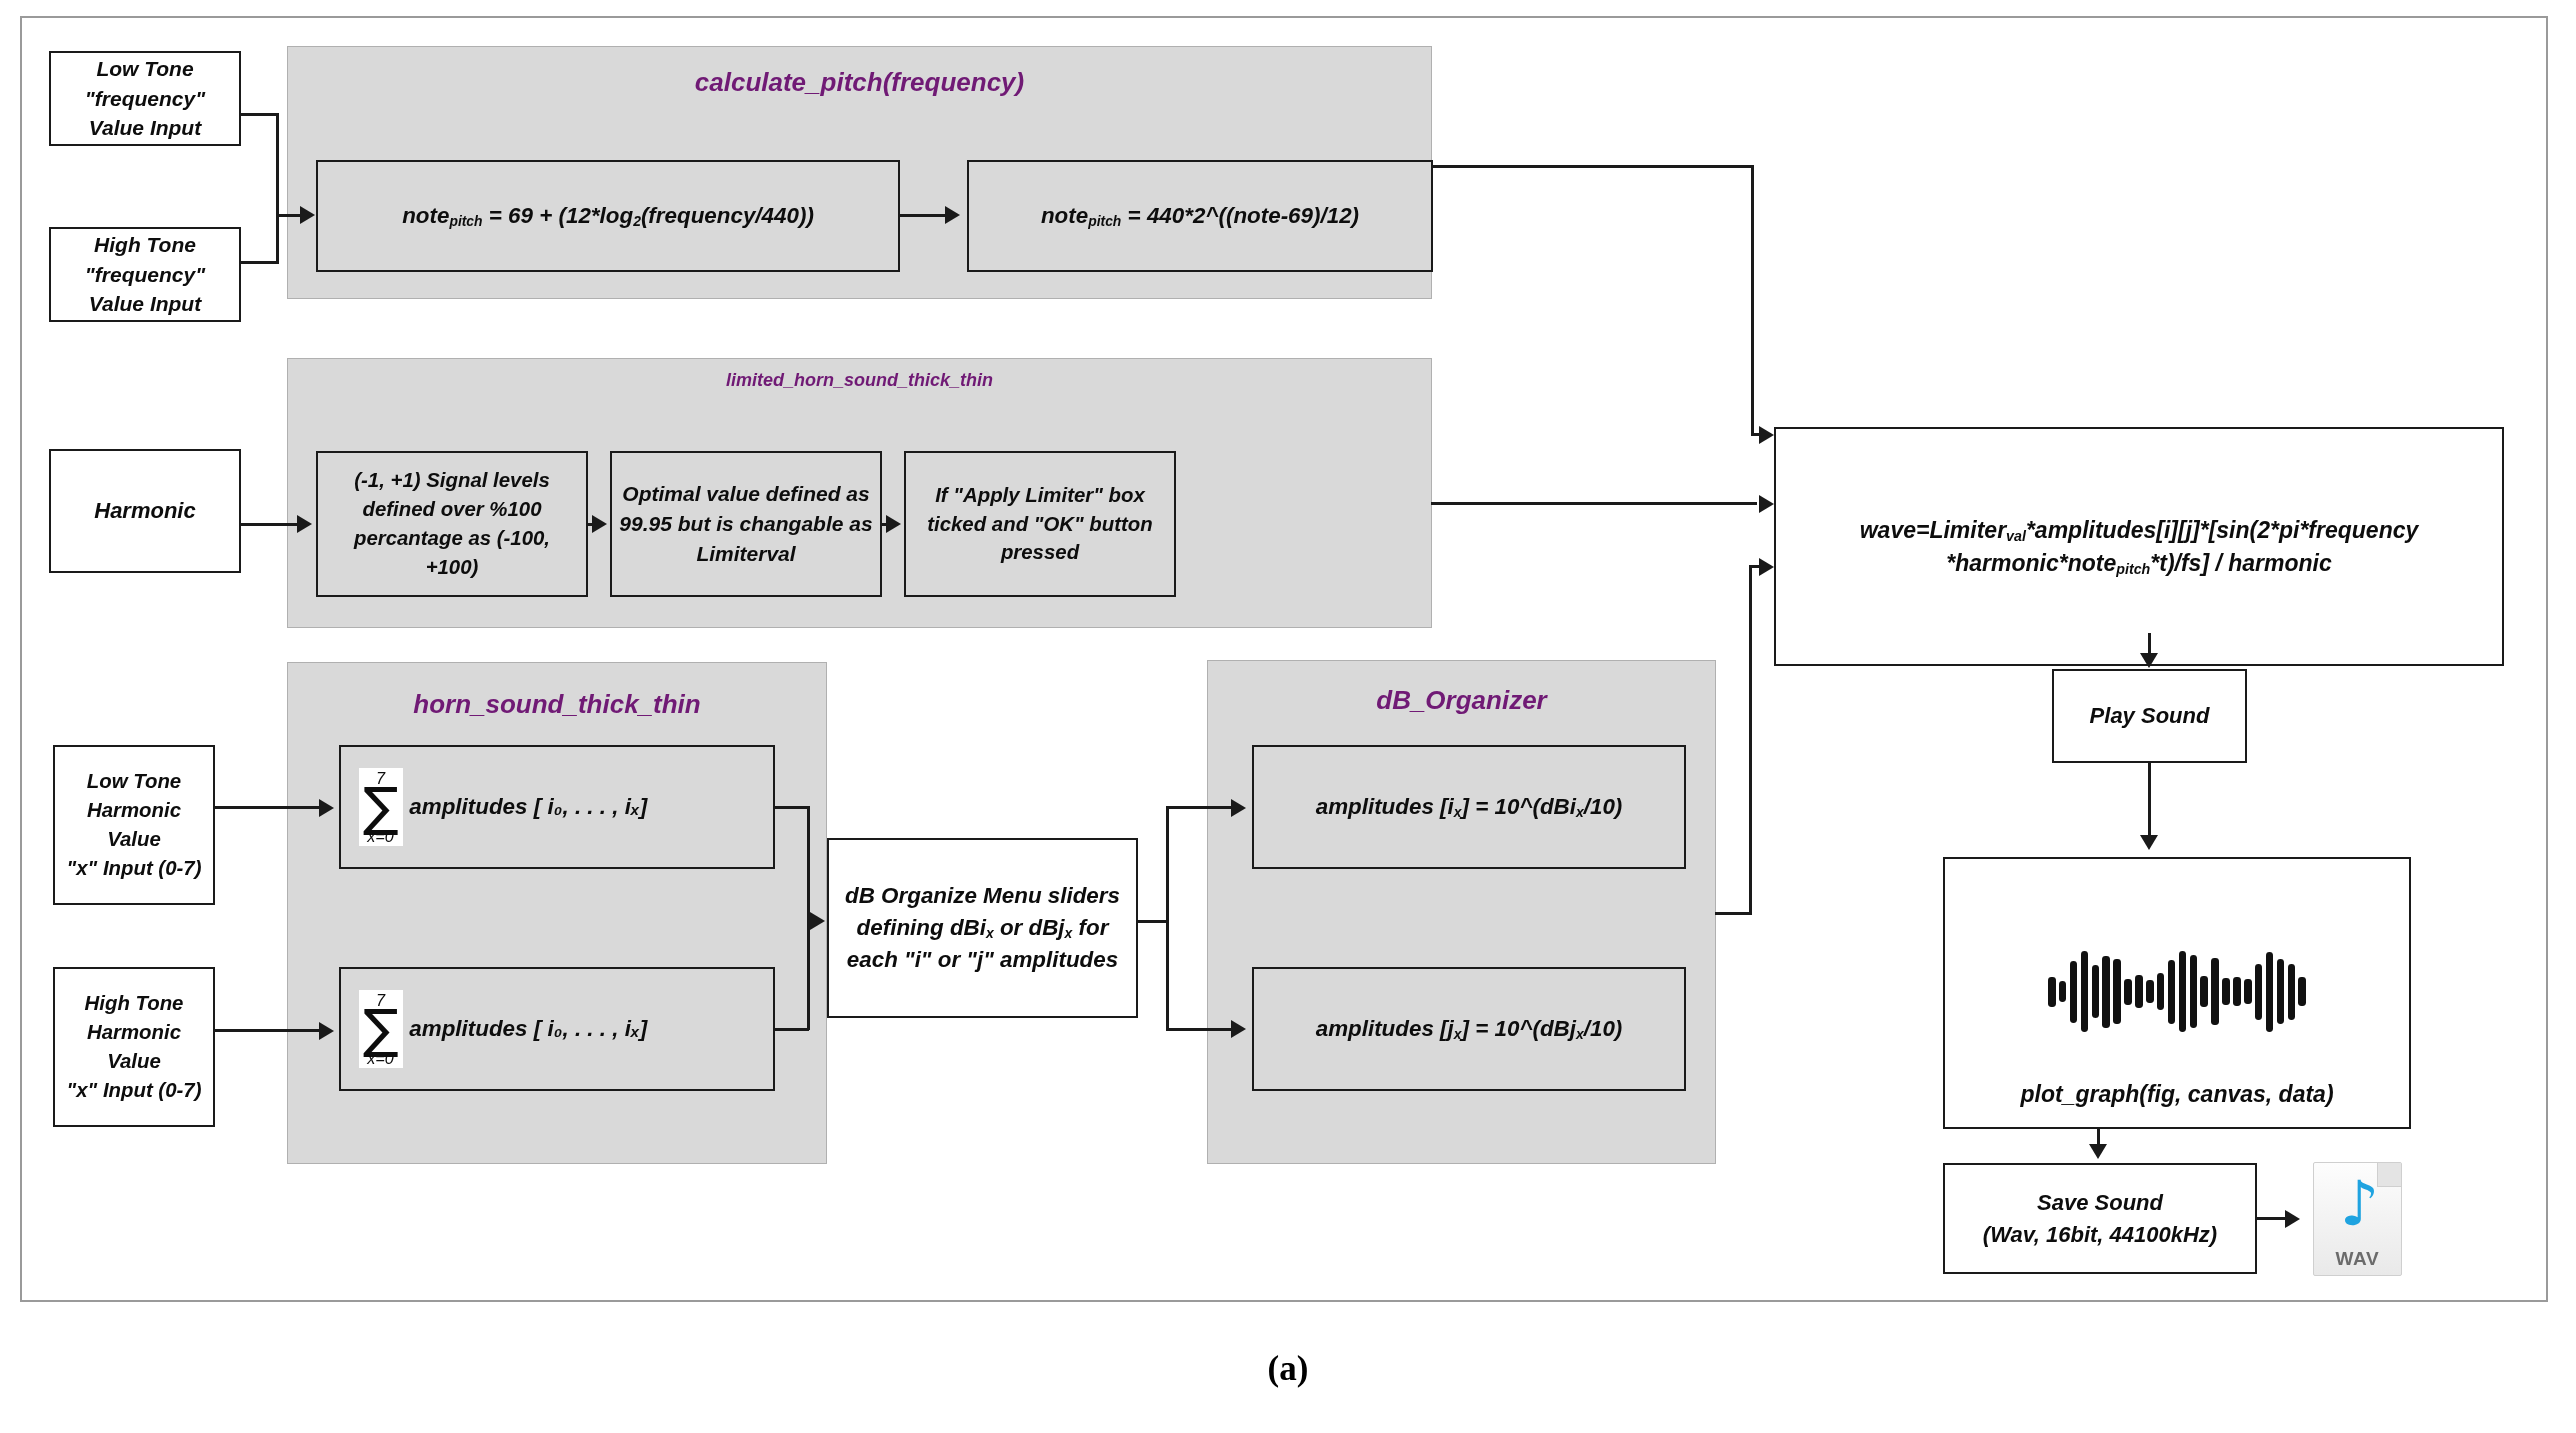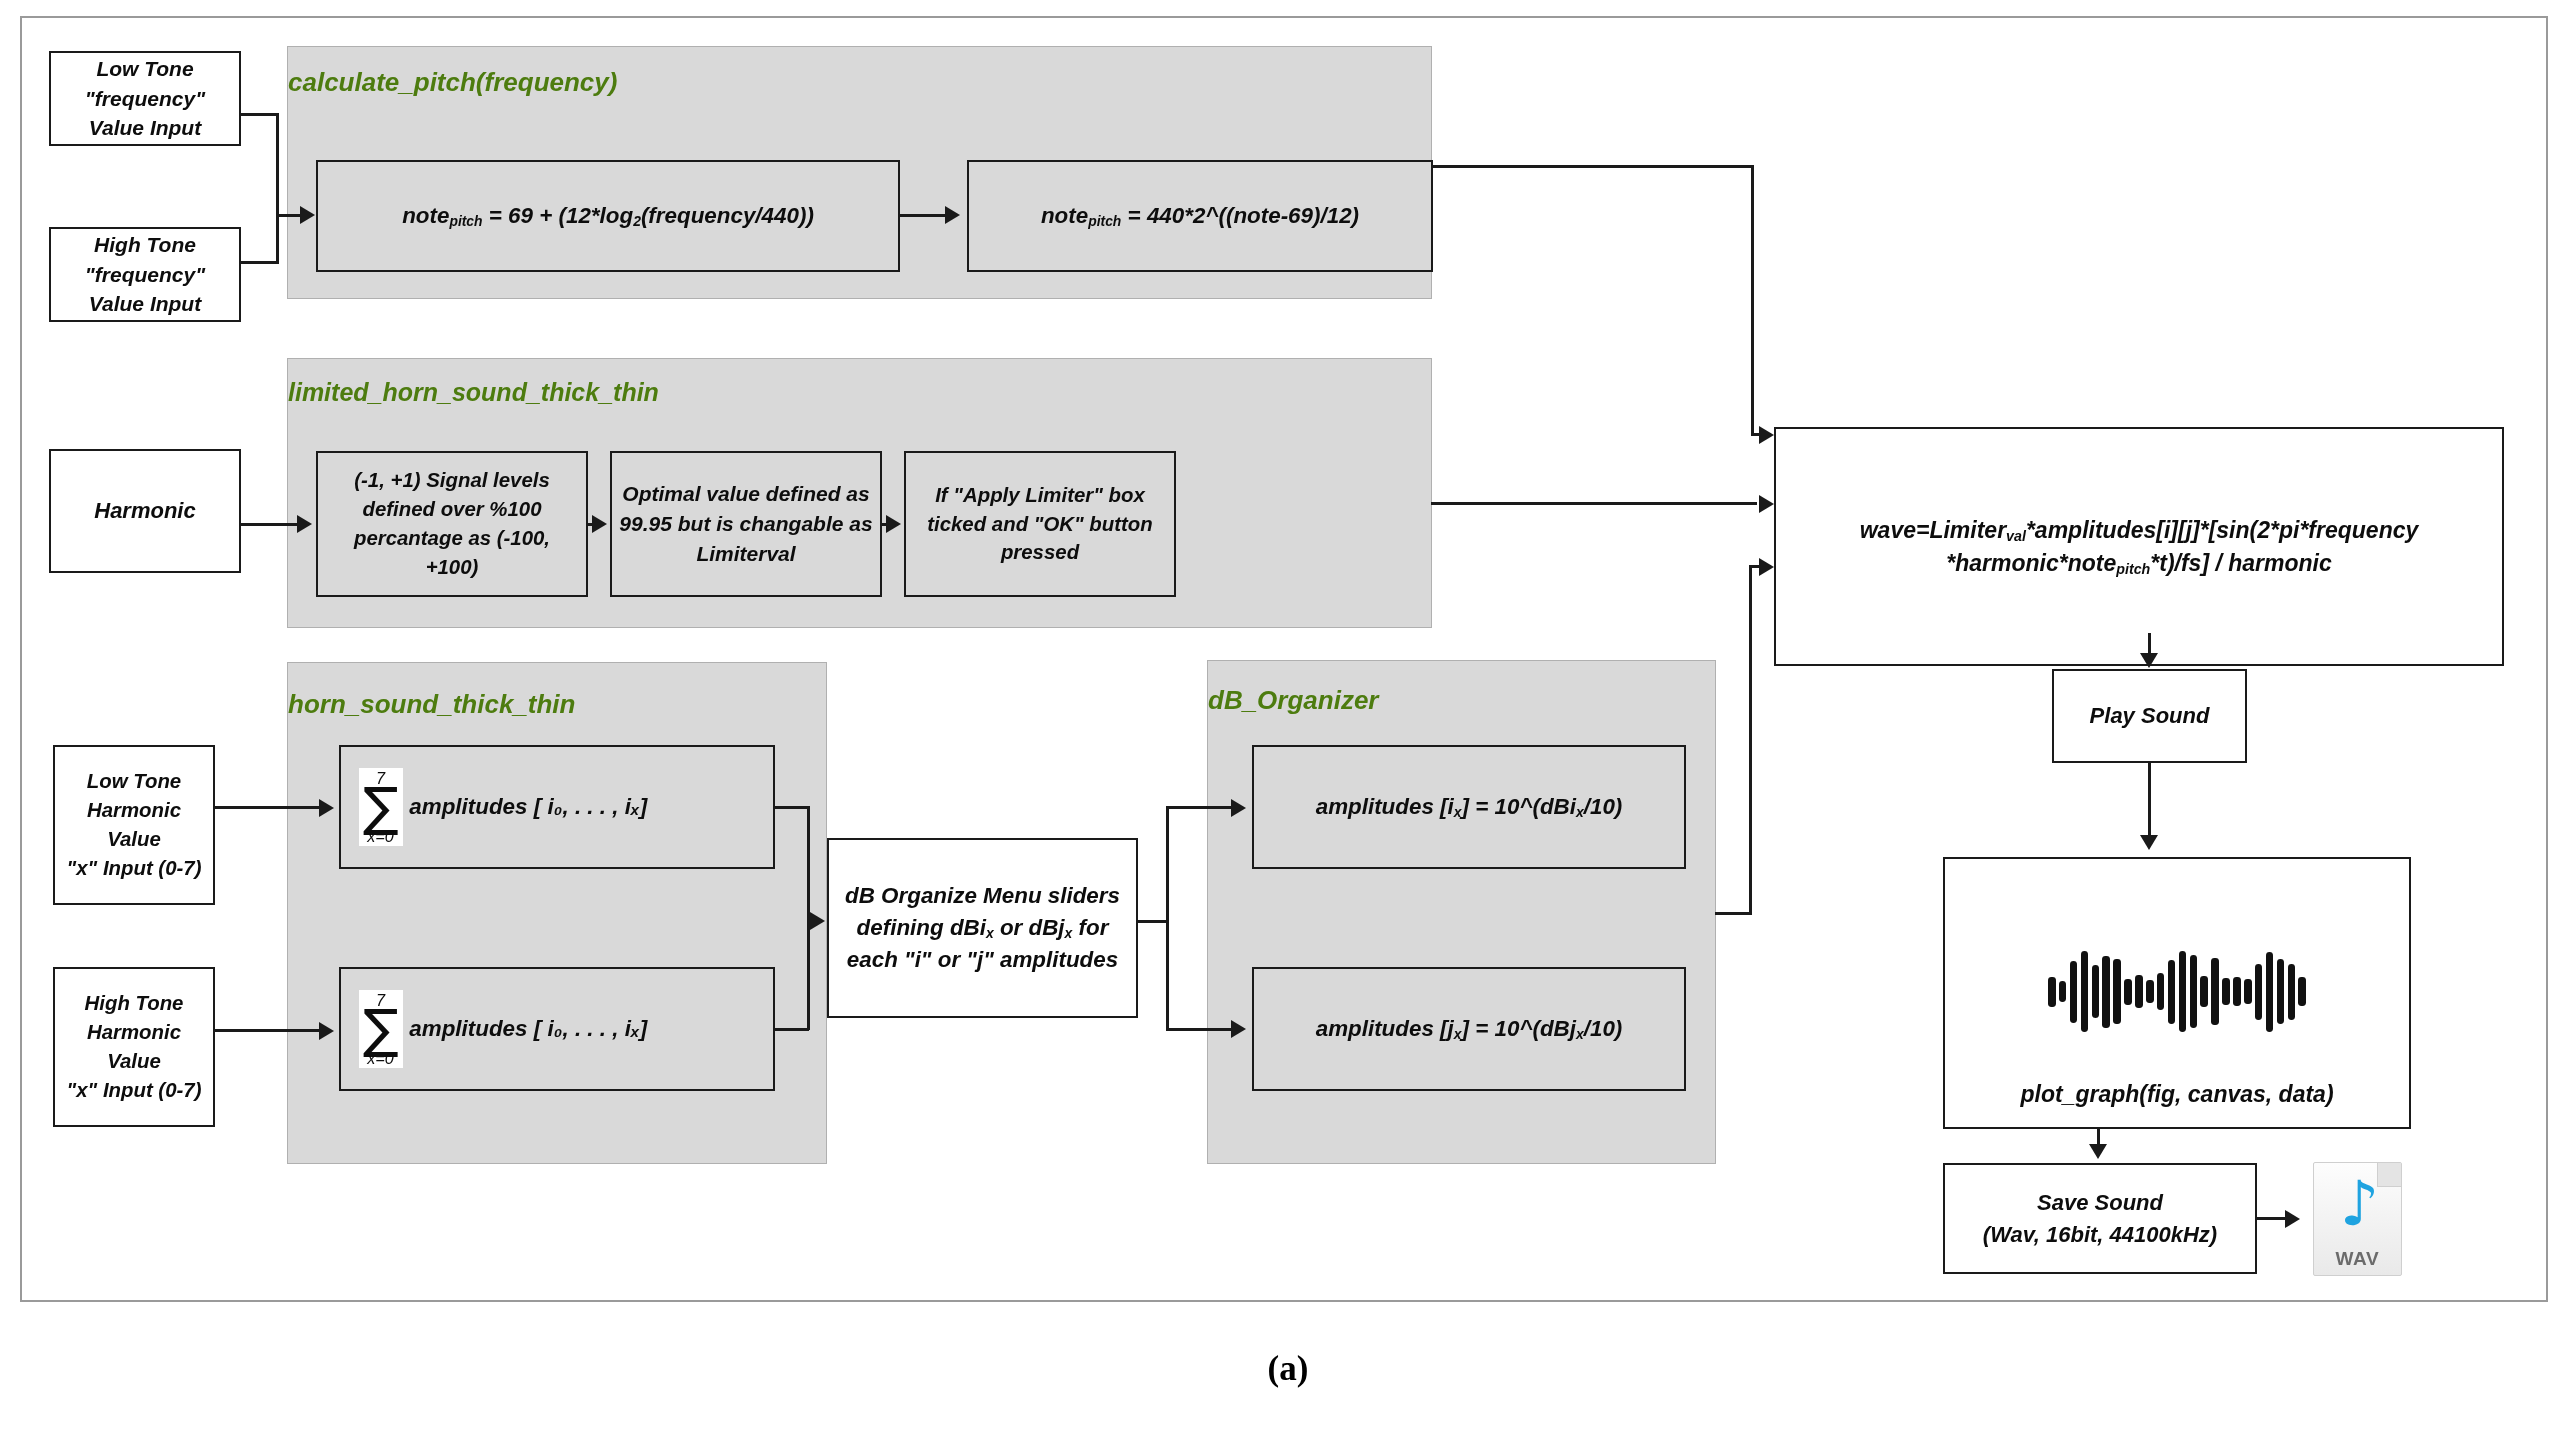--- a/index.html
+++ b/index.html
@@ -10,22 +10,22 @@
     border:2px solid #9a9a9a;background:#ffffff;box-sizing:border-box;}
 
   
   .node{position:absolute;box-sizing:border-box;display:flex;align-items:center;
         justify-content:center;text-align:center;font-style:italic;font-weight:bold;
         color:#0d0d0d;line-height:1.42;}
 
   .wbox{background:#ffffff;border:2px solid #1a1a1a;}
   .gbox{background:#d9d9d9;border:2px solid #1a1a1a;}
   .panel{position:absolute;background:#d9d9d9;border:1.4px solid #b0b0b0;box-sizing:border-box;}
-  .panel-title{position:absolute;left:0;right:0;font-style:italic;
-        font-weight:bold;color:#4d7c0f;}
+  .panel-title{position:absolute;left:0;right:0;text-align:center;font-style:italic;
+        font-weight:bold;color:#701a75;}
 
   .node span.t{display:block;padding:0 6.8px;}
 
   
   sub{font-size:0.62em;font-style:italic;vertical-align:-0.22em;line-height:0;}
 
   
   .sigma-wrap{display:flex;align-items:center;justify-content:flex-start;
               padding-left:17.6px;width:100%;}
   .sigma{display:inline-flex;flex-direction:column;align-items:center;
@@ -101,21 +101,21 @@
     <div class="panel-title" style="top:20.4px;font-size:26px;">calculate_pitch(frequency)</div>
   </div>
   <div class="node gbox" style="left:316px;top:160px;width:584px;height:112px;font-size:22.4px;">
     <span class="t">note<sub>pitch</sub> = 69 + (12*log<sub style="vertical-align:-0.25em;">2</sub>(frequency/440))</span>
   </div>
   <div class="node gbox" style="left:967px;top:160px;width:466px;height:112px;font-size:22.4px;">
     <span class="t">note<sub>pitch</sub> = 440*2^((note-69)/12)</span>
   </div>
 
   <div class="panel" style="left:287px;top:358px;width:1145px;height:270px;">
-    <div class="panel-title" style="top:19px;font-size:25px;">limited_horn_sound_thick_thin</div>
+    <div class="panel-title" style="top:11px;font-size:18px;">limited_horn_sound_thick_thin</div>
   </div>
   <div class="node gbox" style="left:316px;top:451px;width:272px;height:146px;font-size:20.4px;">
     <span class="t">(-1, +1) Signal levels defined over %100 percantage as (-100, +100)</span>
   </div>
   <div class="node gbox" style="left:610px;top:451px;width:272px;height:146px;font-size:21px;">
     <span class="t">Optimal value defined as 99.95 but is changable as Limiterval</span>
   </div>
   <div class="node gbox" style="left:904px;top:451px;width:272px;height:146px;font-size:20.4px;">
     <span class="t">If "Apply Limiter" box ticked and "OK" button pressed</span>
   </div>

